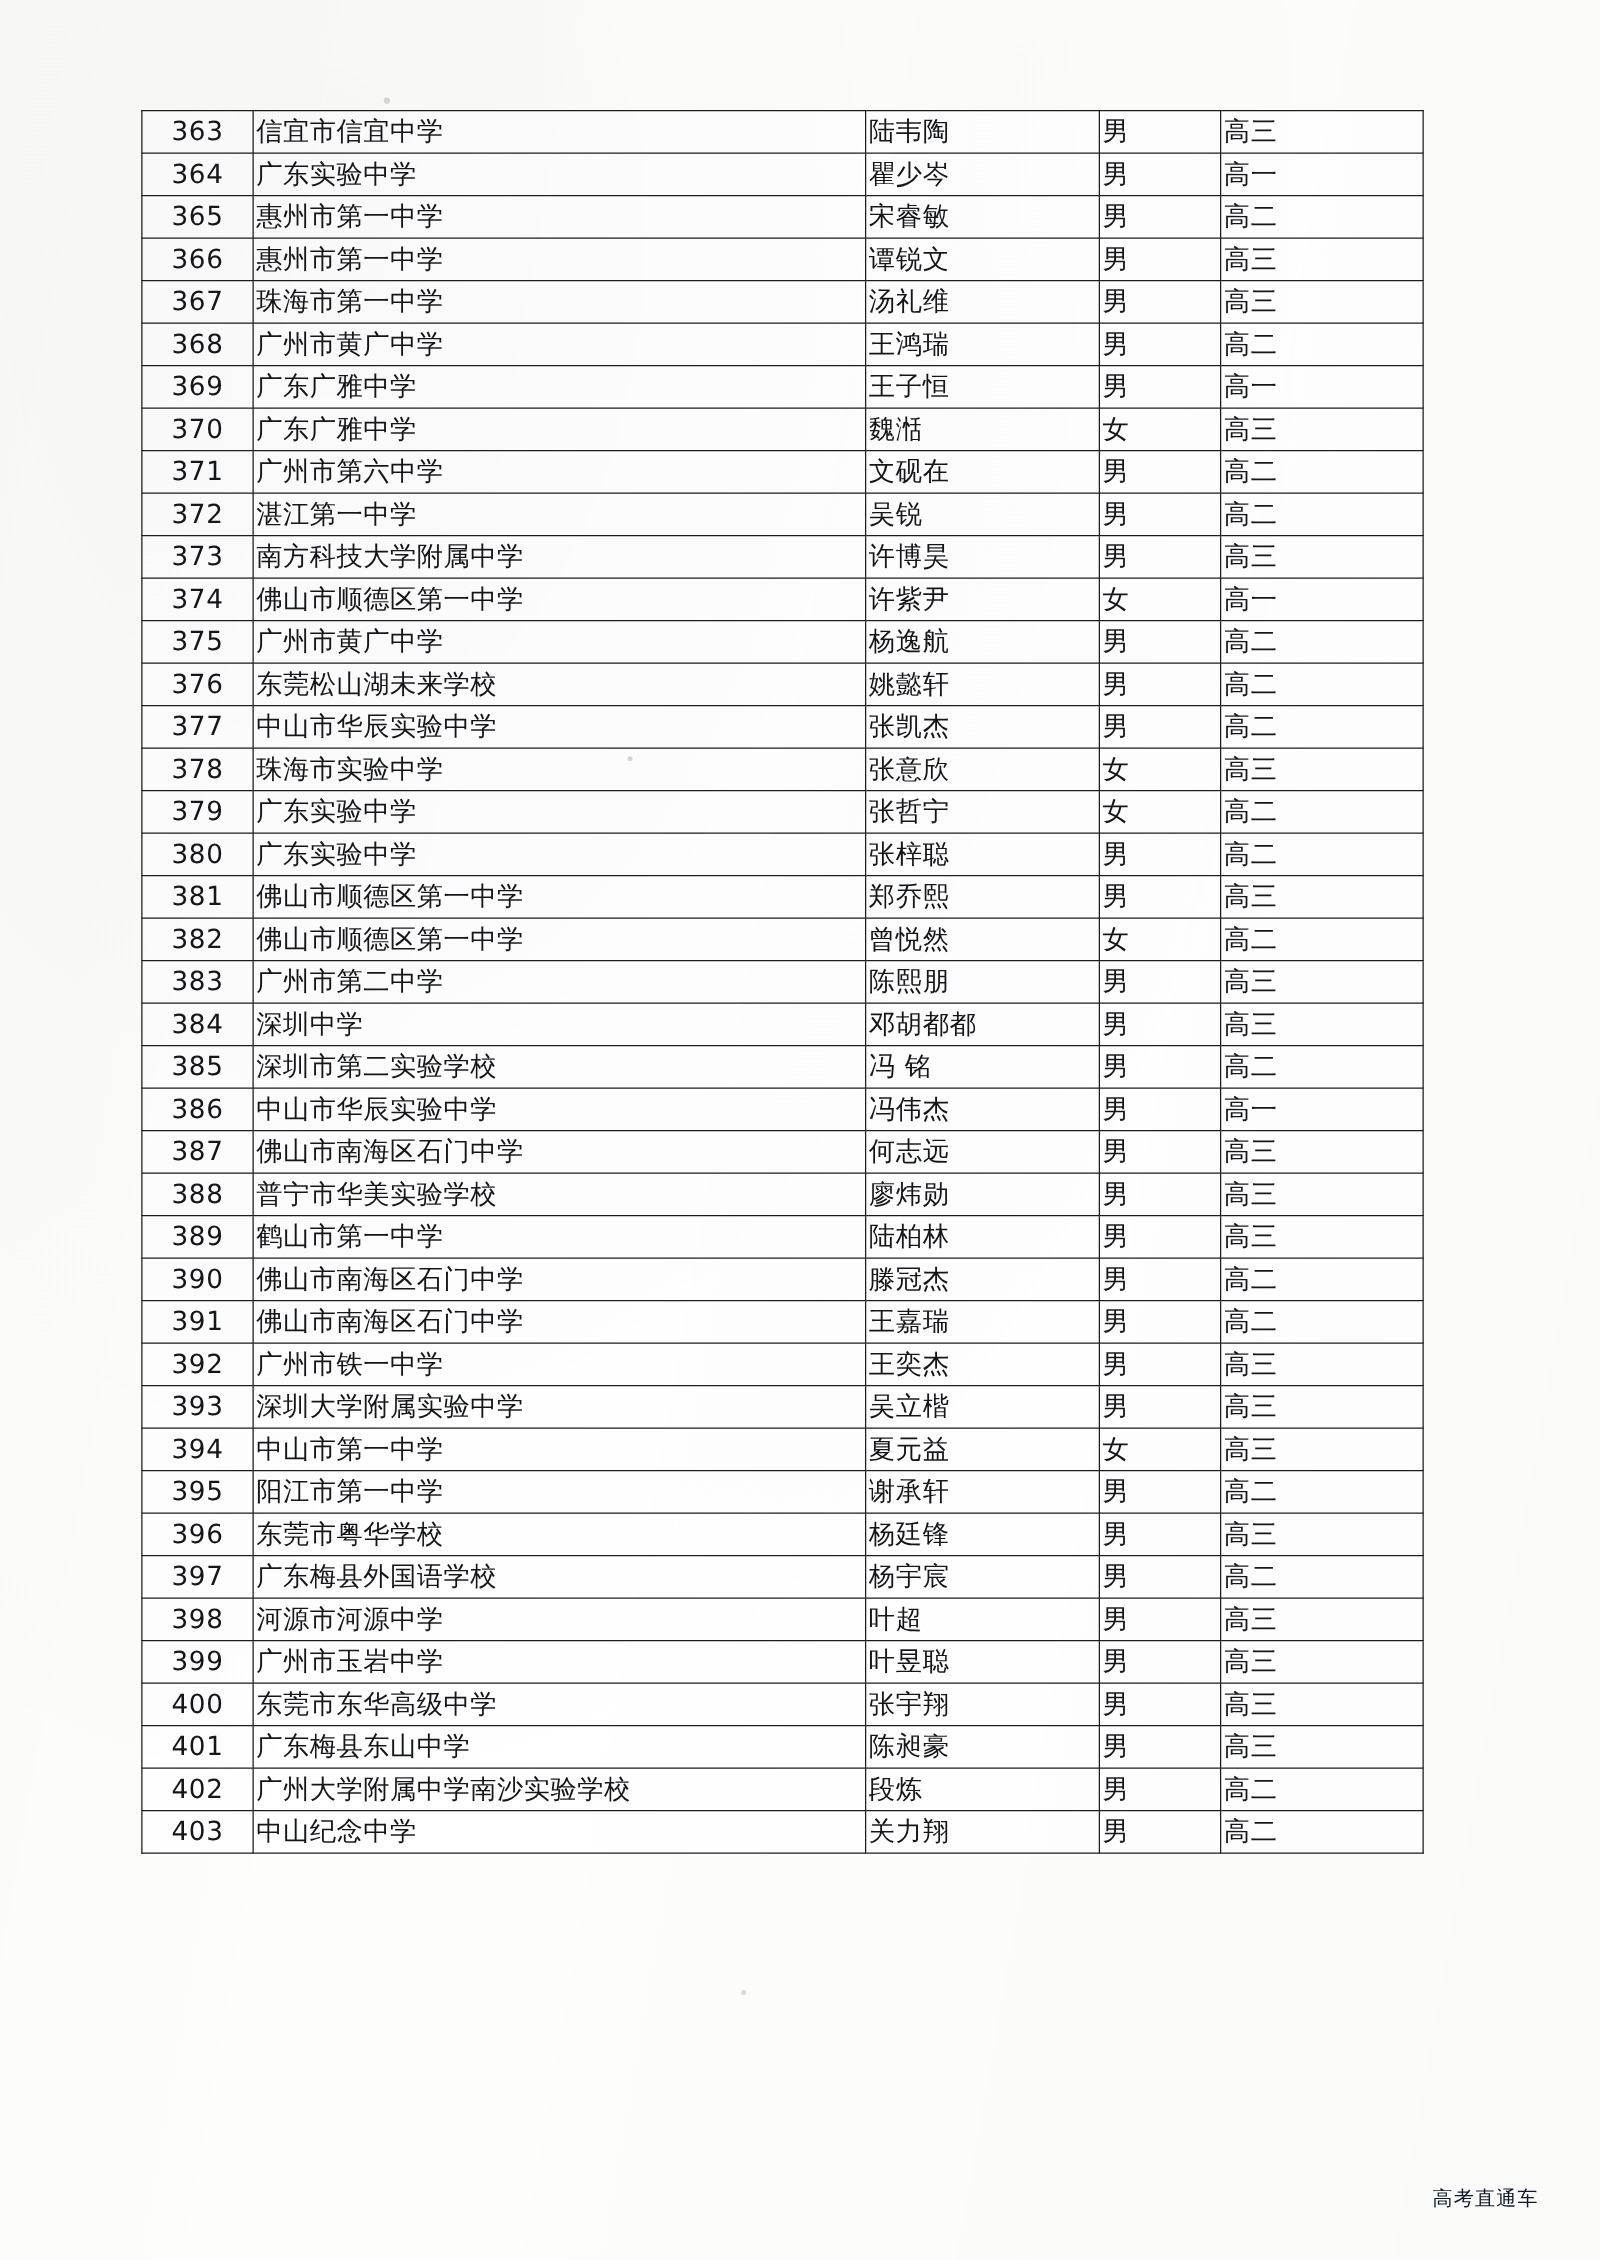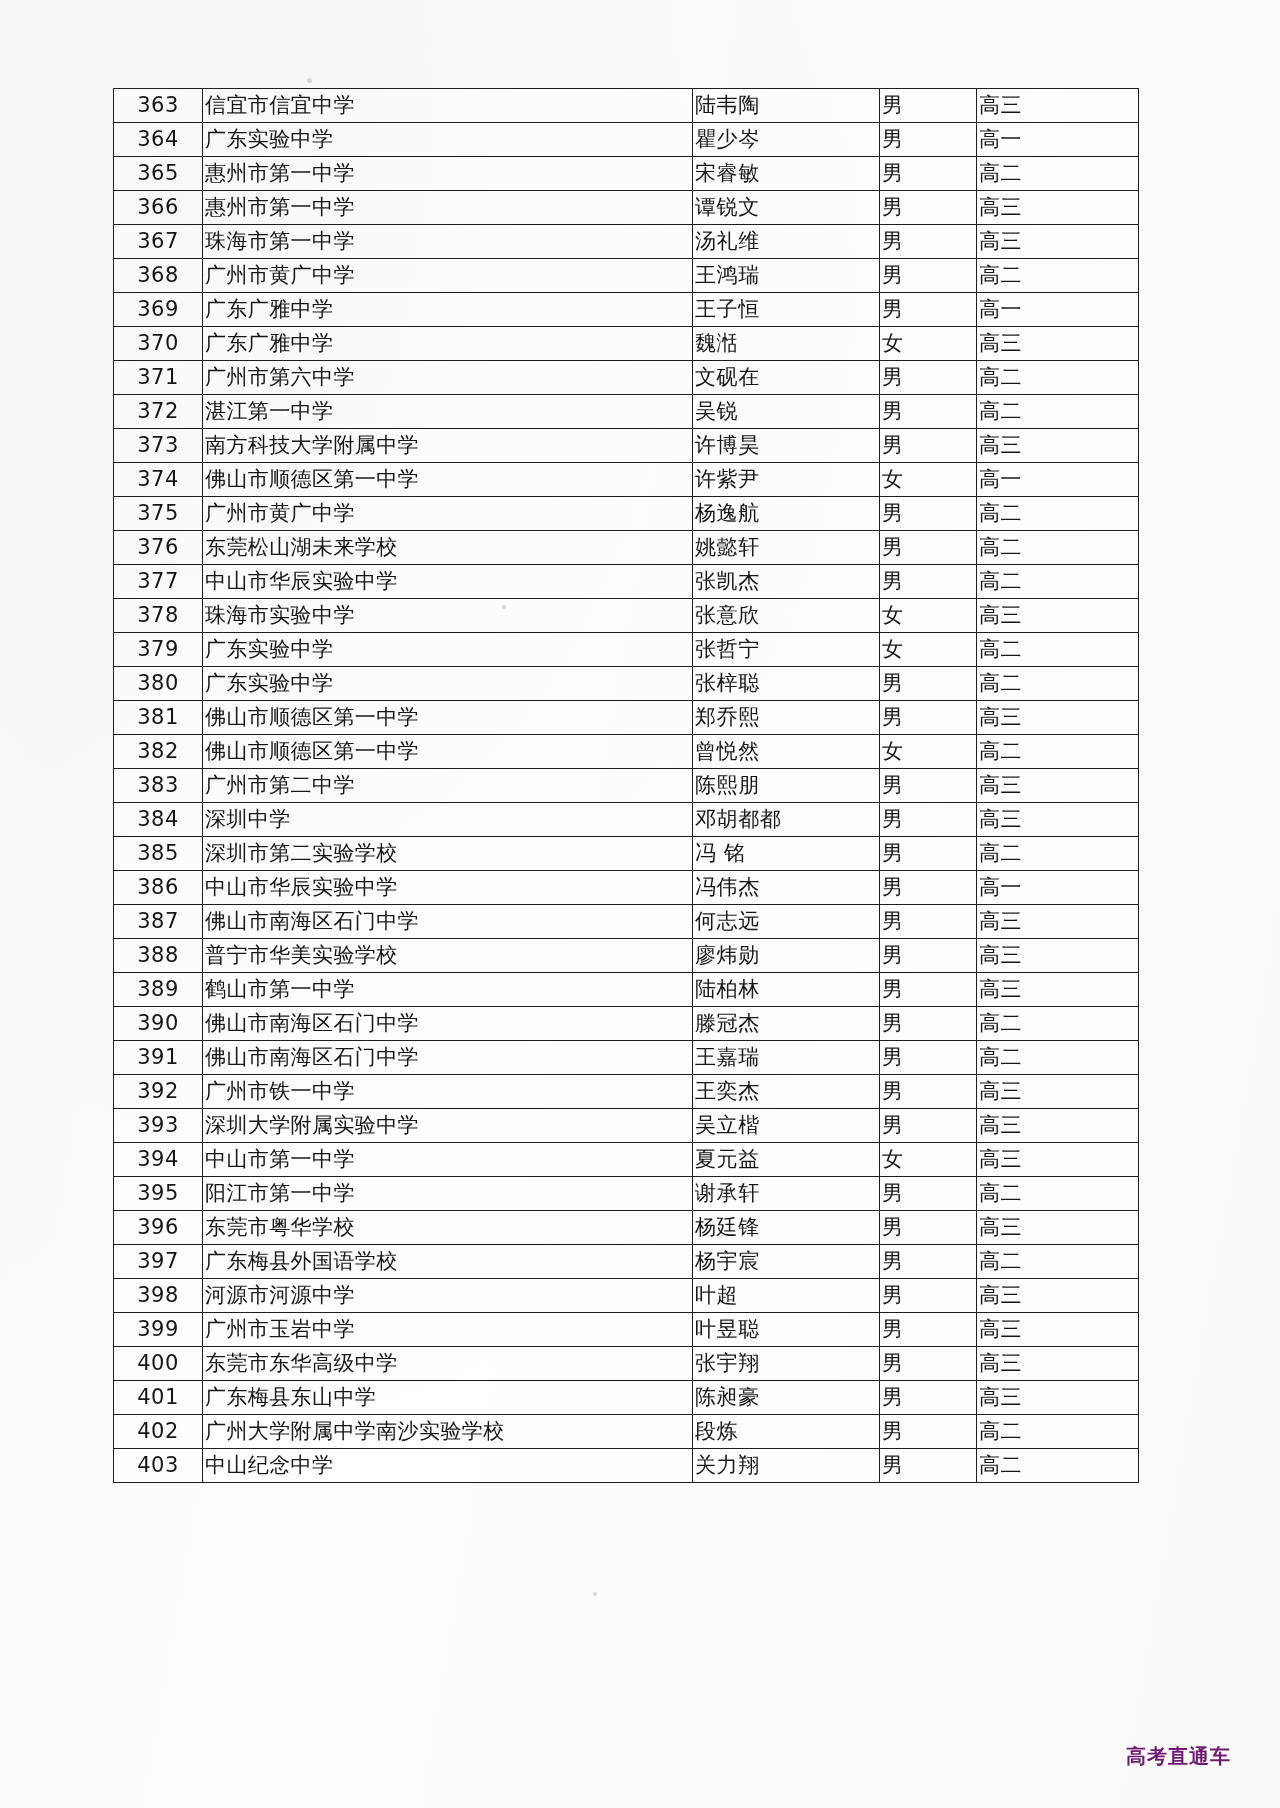--- a/index.html
+++ b/index.html
@@ -83,25 +83,24 @@
     text-align: left;
     padding-left: 14px;
     font-size: 22px;
     letter-spacing: 0.5px;
   }
   .watermark {
     position: absolute;
     right: 49px;
     bottom: 38px;
     font-family: "DejaVu Sans", "Liberation Sans", sans-serif;
-    font-size: 20px;
-    color: #701a75;
+    font-size: 16px;
+    color: #0f172a;
     letter-spacing: 1px;
     z-index: 6;
-    font-weight: bold;
   }
   .speck {
     position: absolute;
     background: #d8d8d4;
     border-radius: 50%;
     z-index: 4;
     pointer-events: none;
   }
 </style>
 </head>

